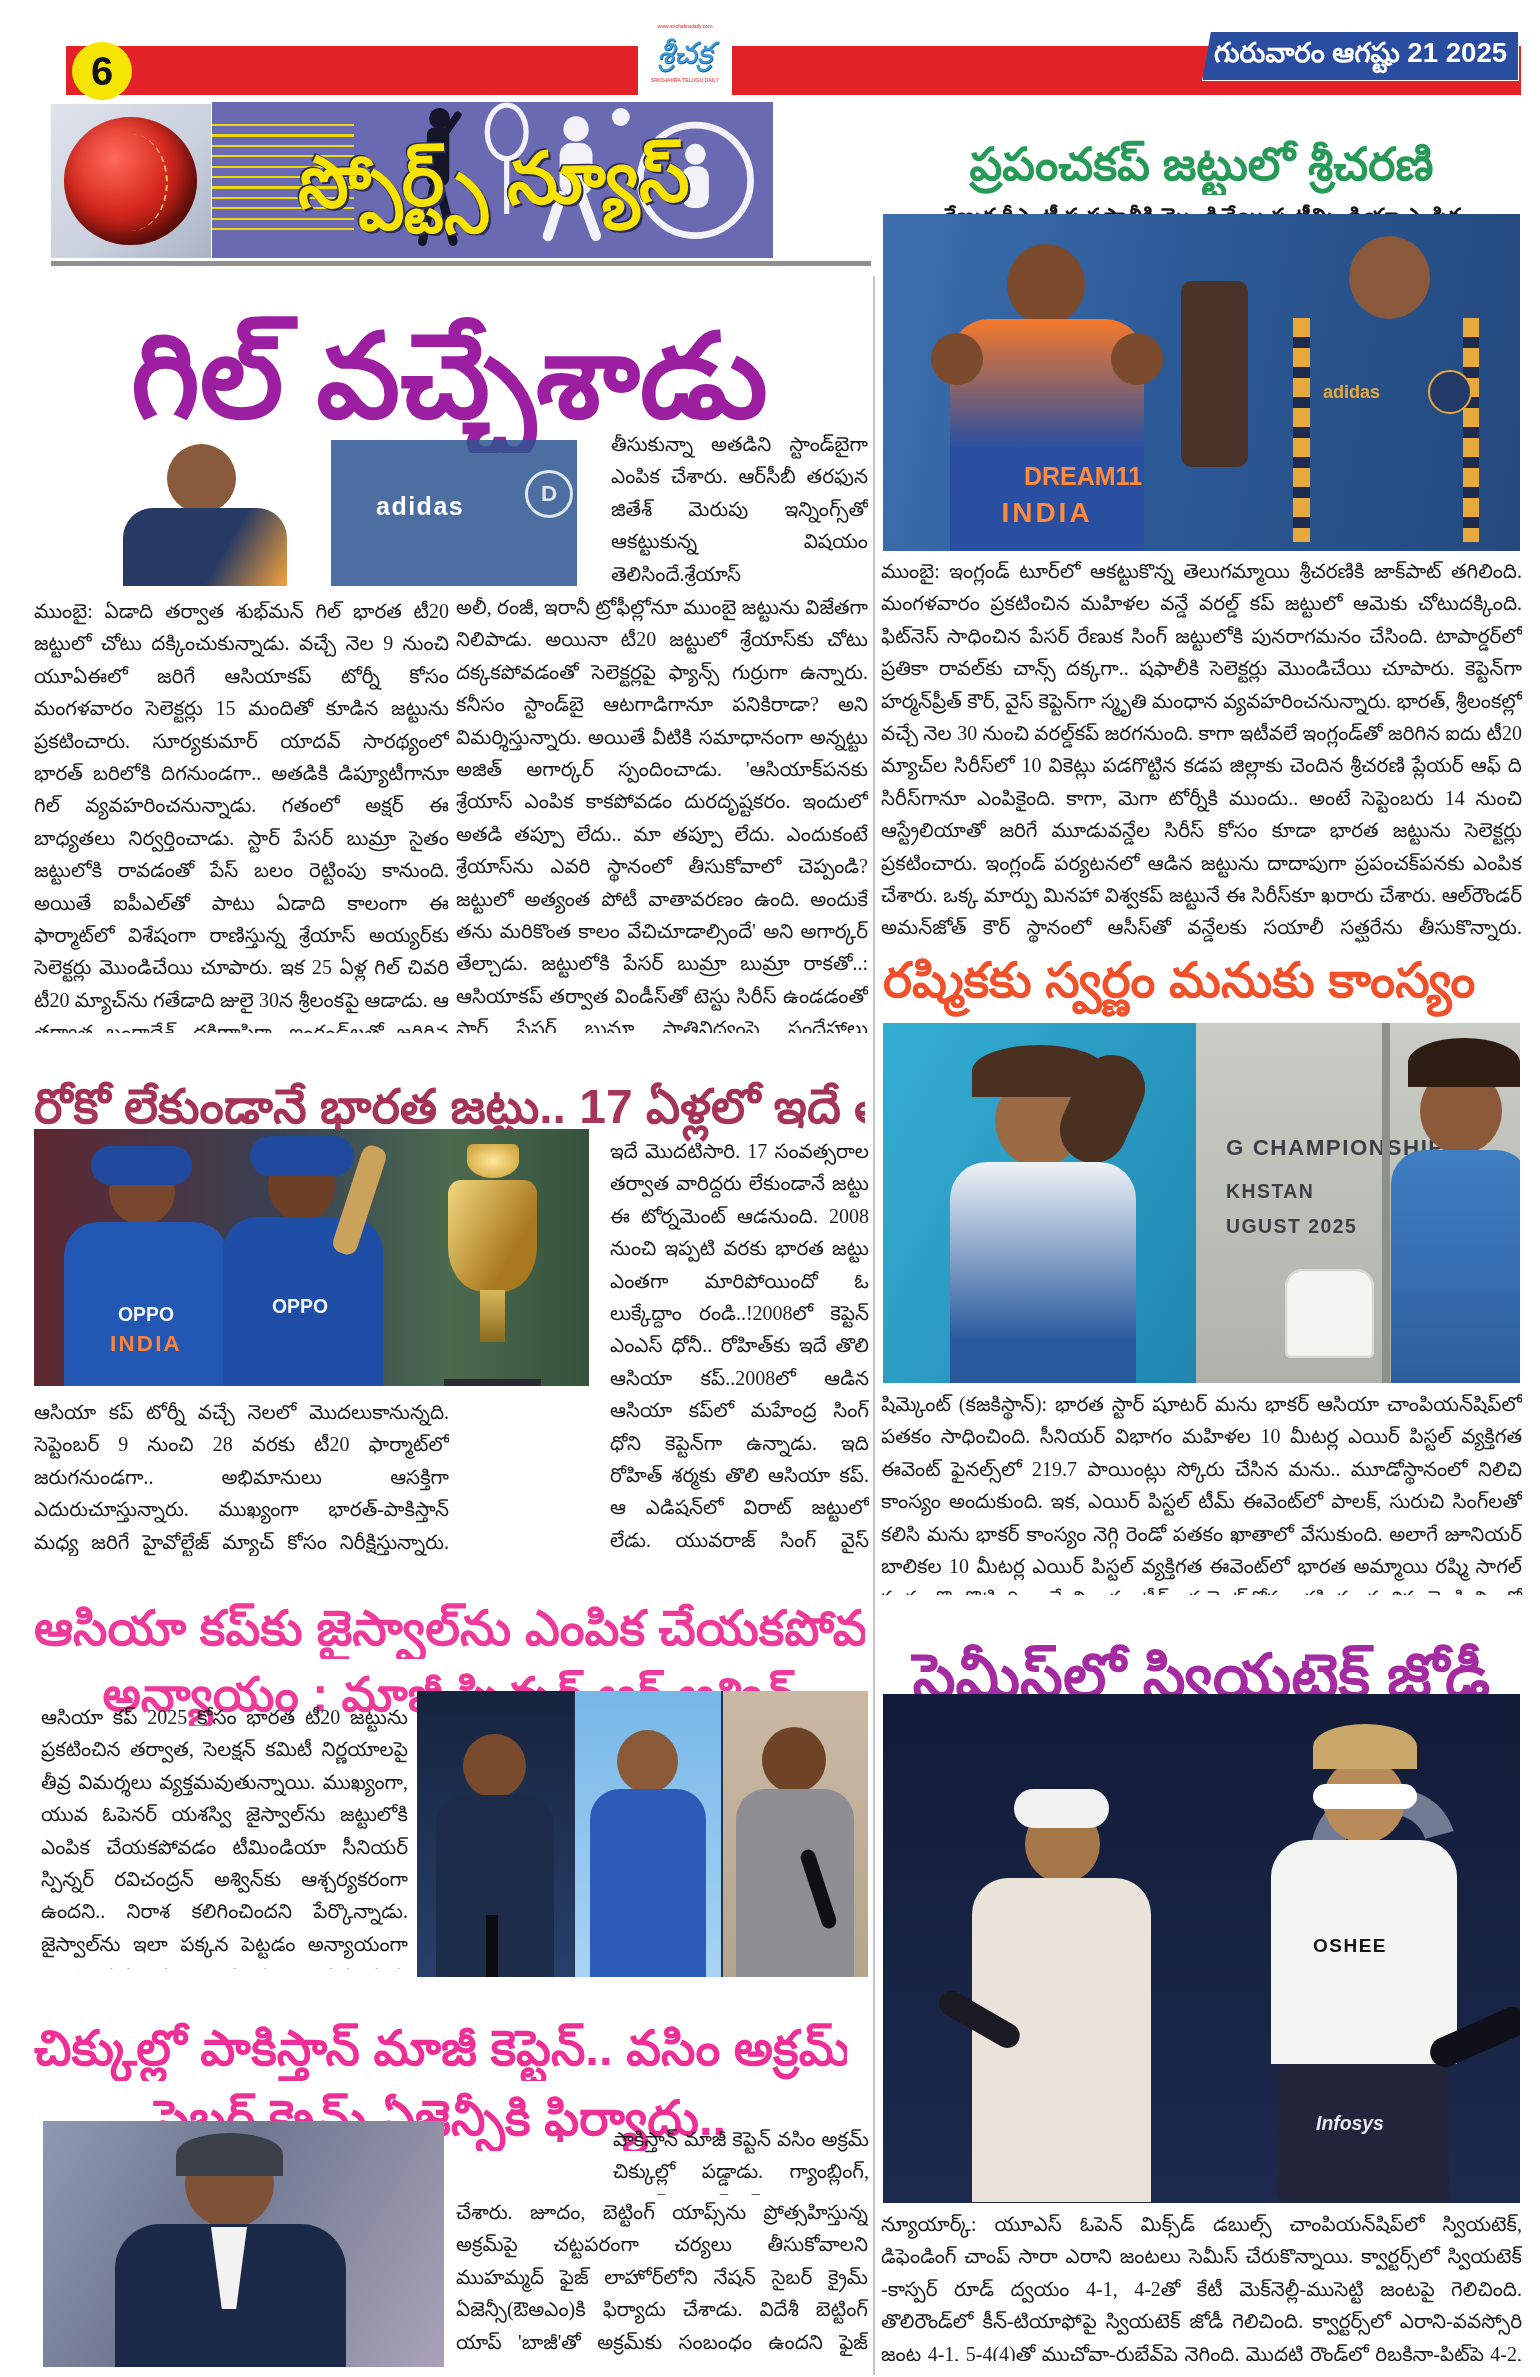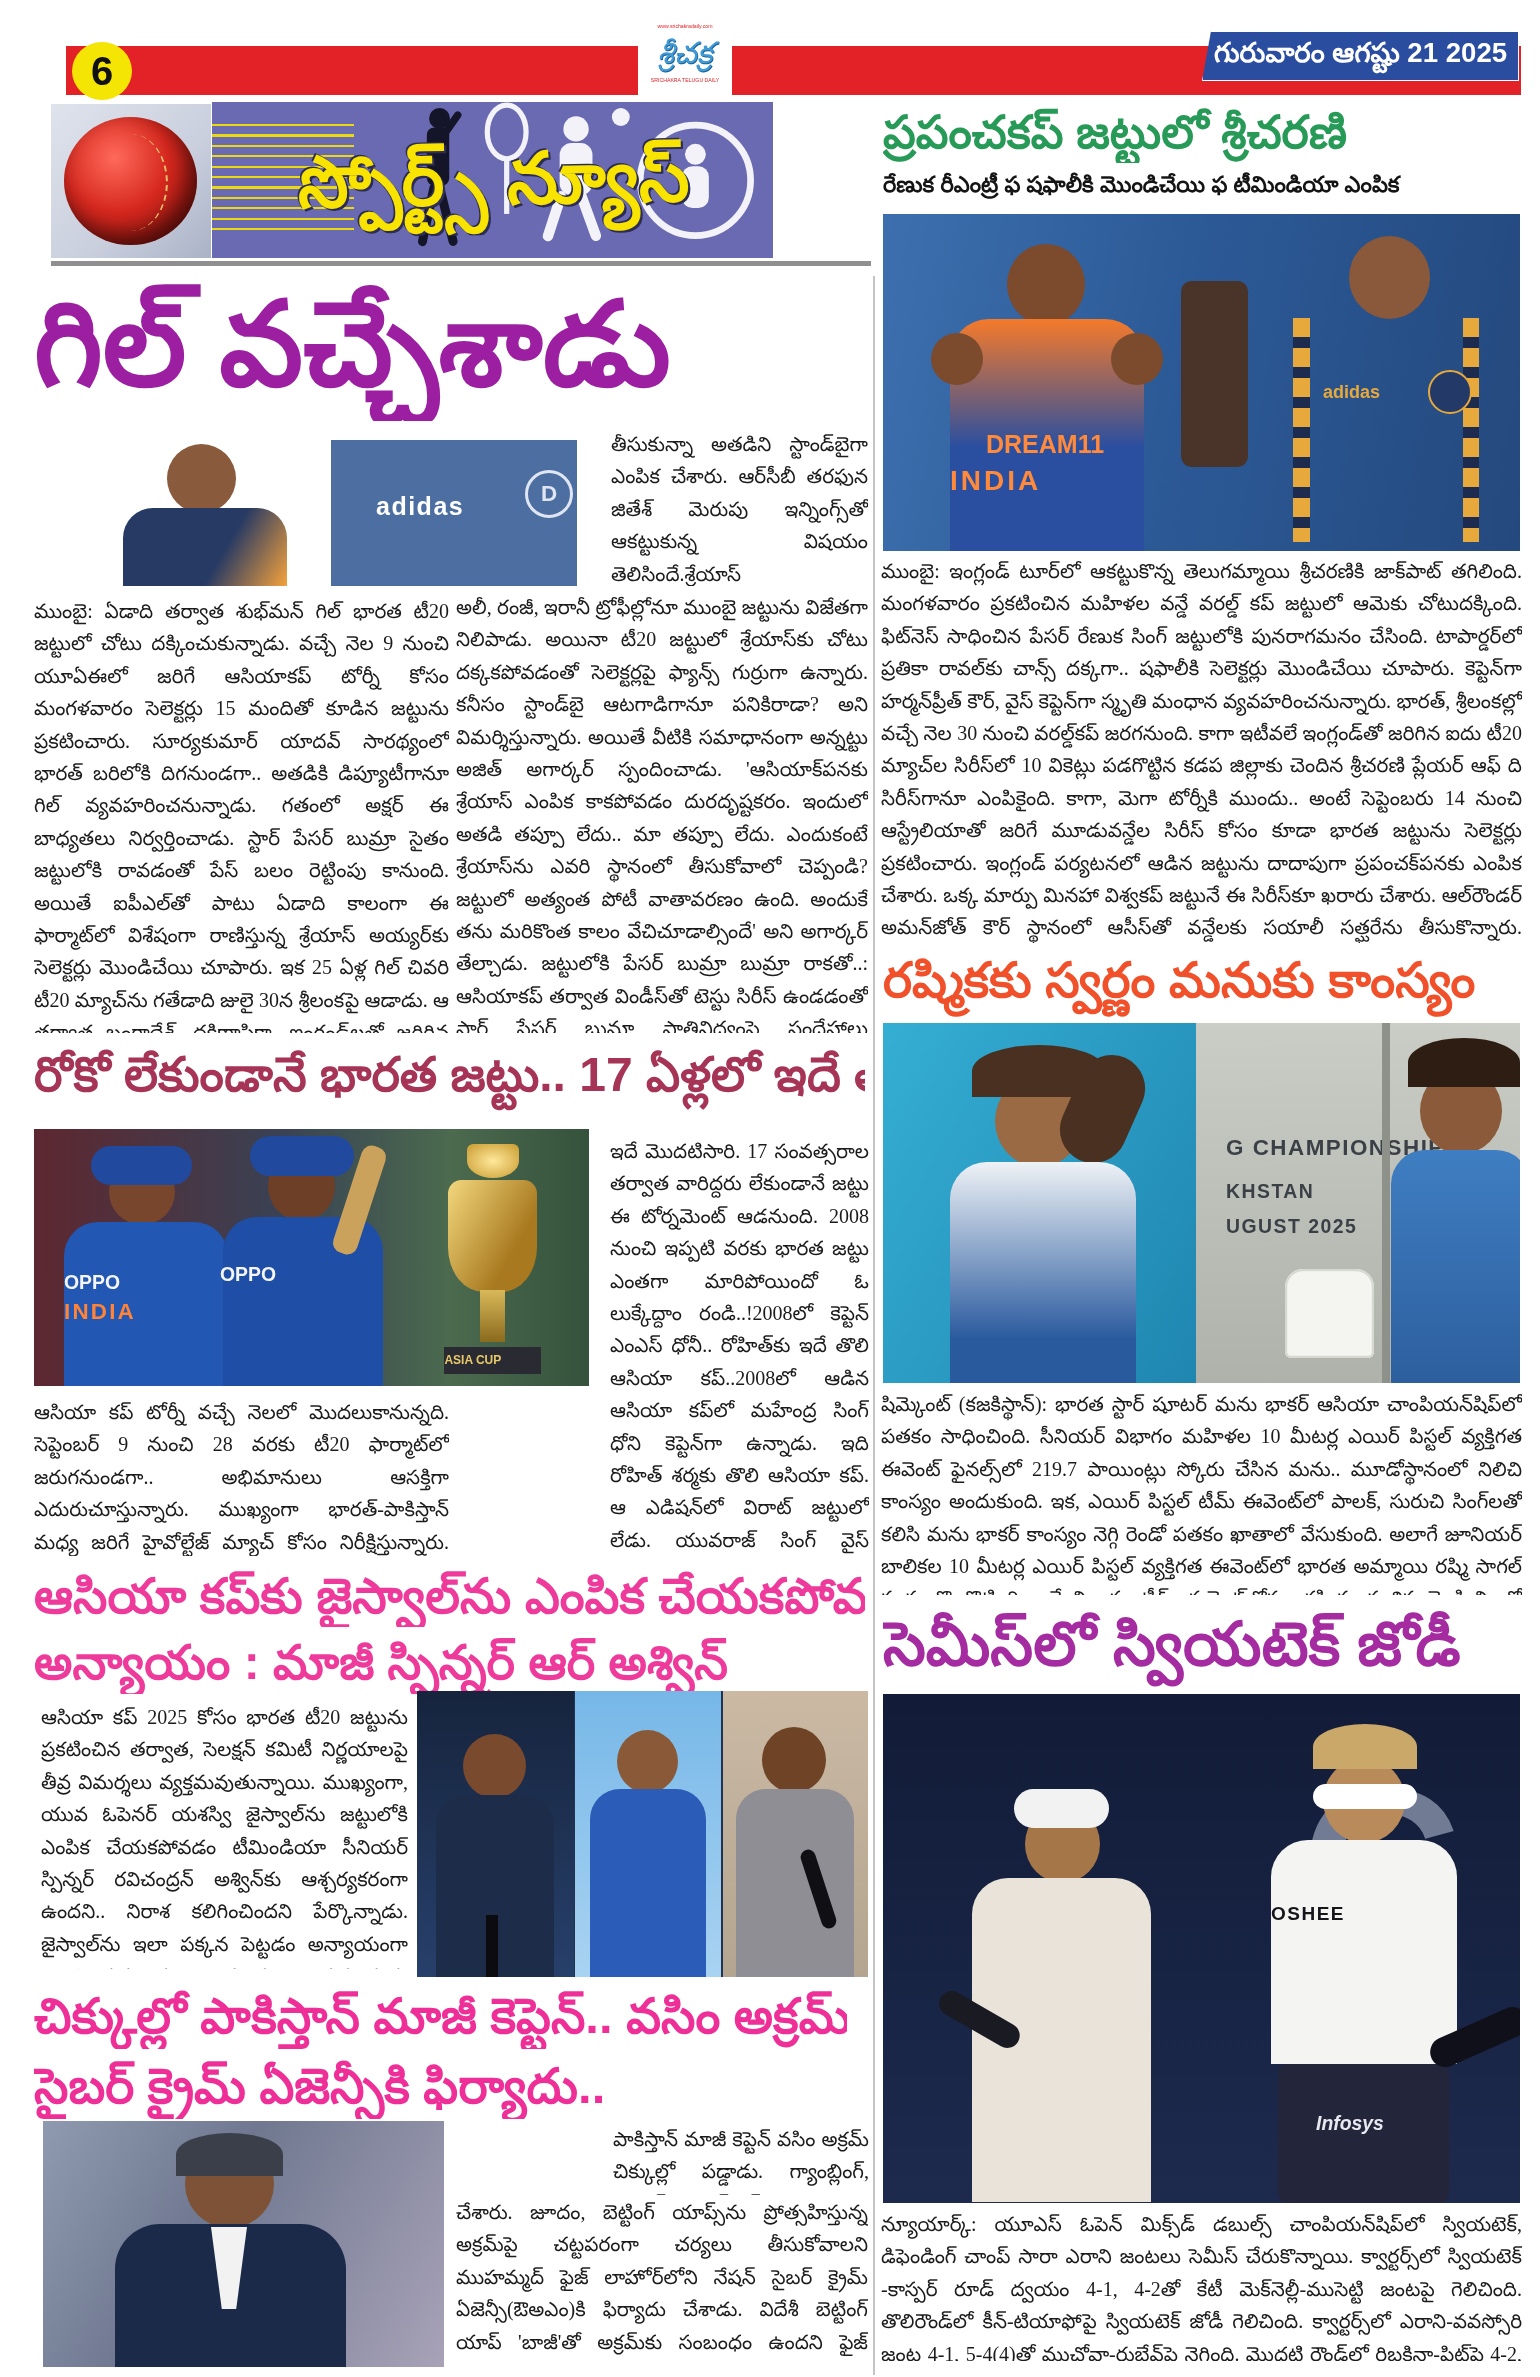--- a/index.html
+++ b/index.html
@@ -2,21 +2,21 @@
 <html style="font-size:12px"><head>
 <meta charset="utf-8">
 <style>
   html,body{margin:0;padding:0;background:#ffffff;}
   #page{position:relative;width:1541px;height:2377px;background:#ffffff;overflow:hidden;
         font-family:"Liberation Serif", serif;}
   .abs{position:absolute;}
   .body-text{font-size:20px;line-height:1.62;text-align:justify;color:#1b1b1b;
              font-family:"Liberation Serif", serif;}
   .headline{font-family:"Liberation Sans", sans-serif;font-weight:bold;}
-  .center{text-align:left;}
+  .center{text-align:center;margin-top:32px;}
   .photo{overflow:hidden;}
   .rule{background:#8f8f8f;}
   .phlabel{font-family:"Liberation Sans", sans-serif;font-weight:bold;}
 </style>
 </head>
 <body>
 
 <div id="page">
 
   <div class="abs" style="left:66px;top:46px;width:1455px;height:49px;background:#e32227;"></div>

